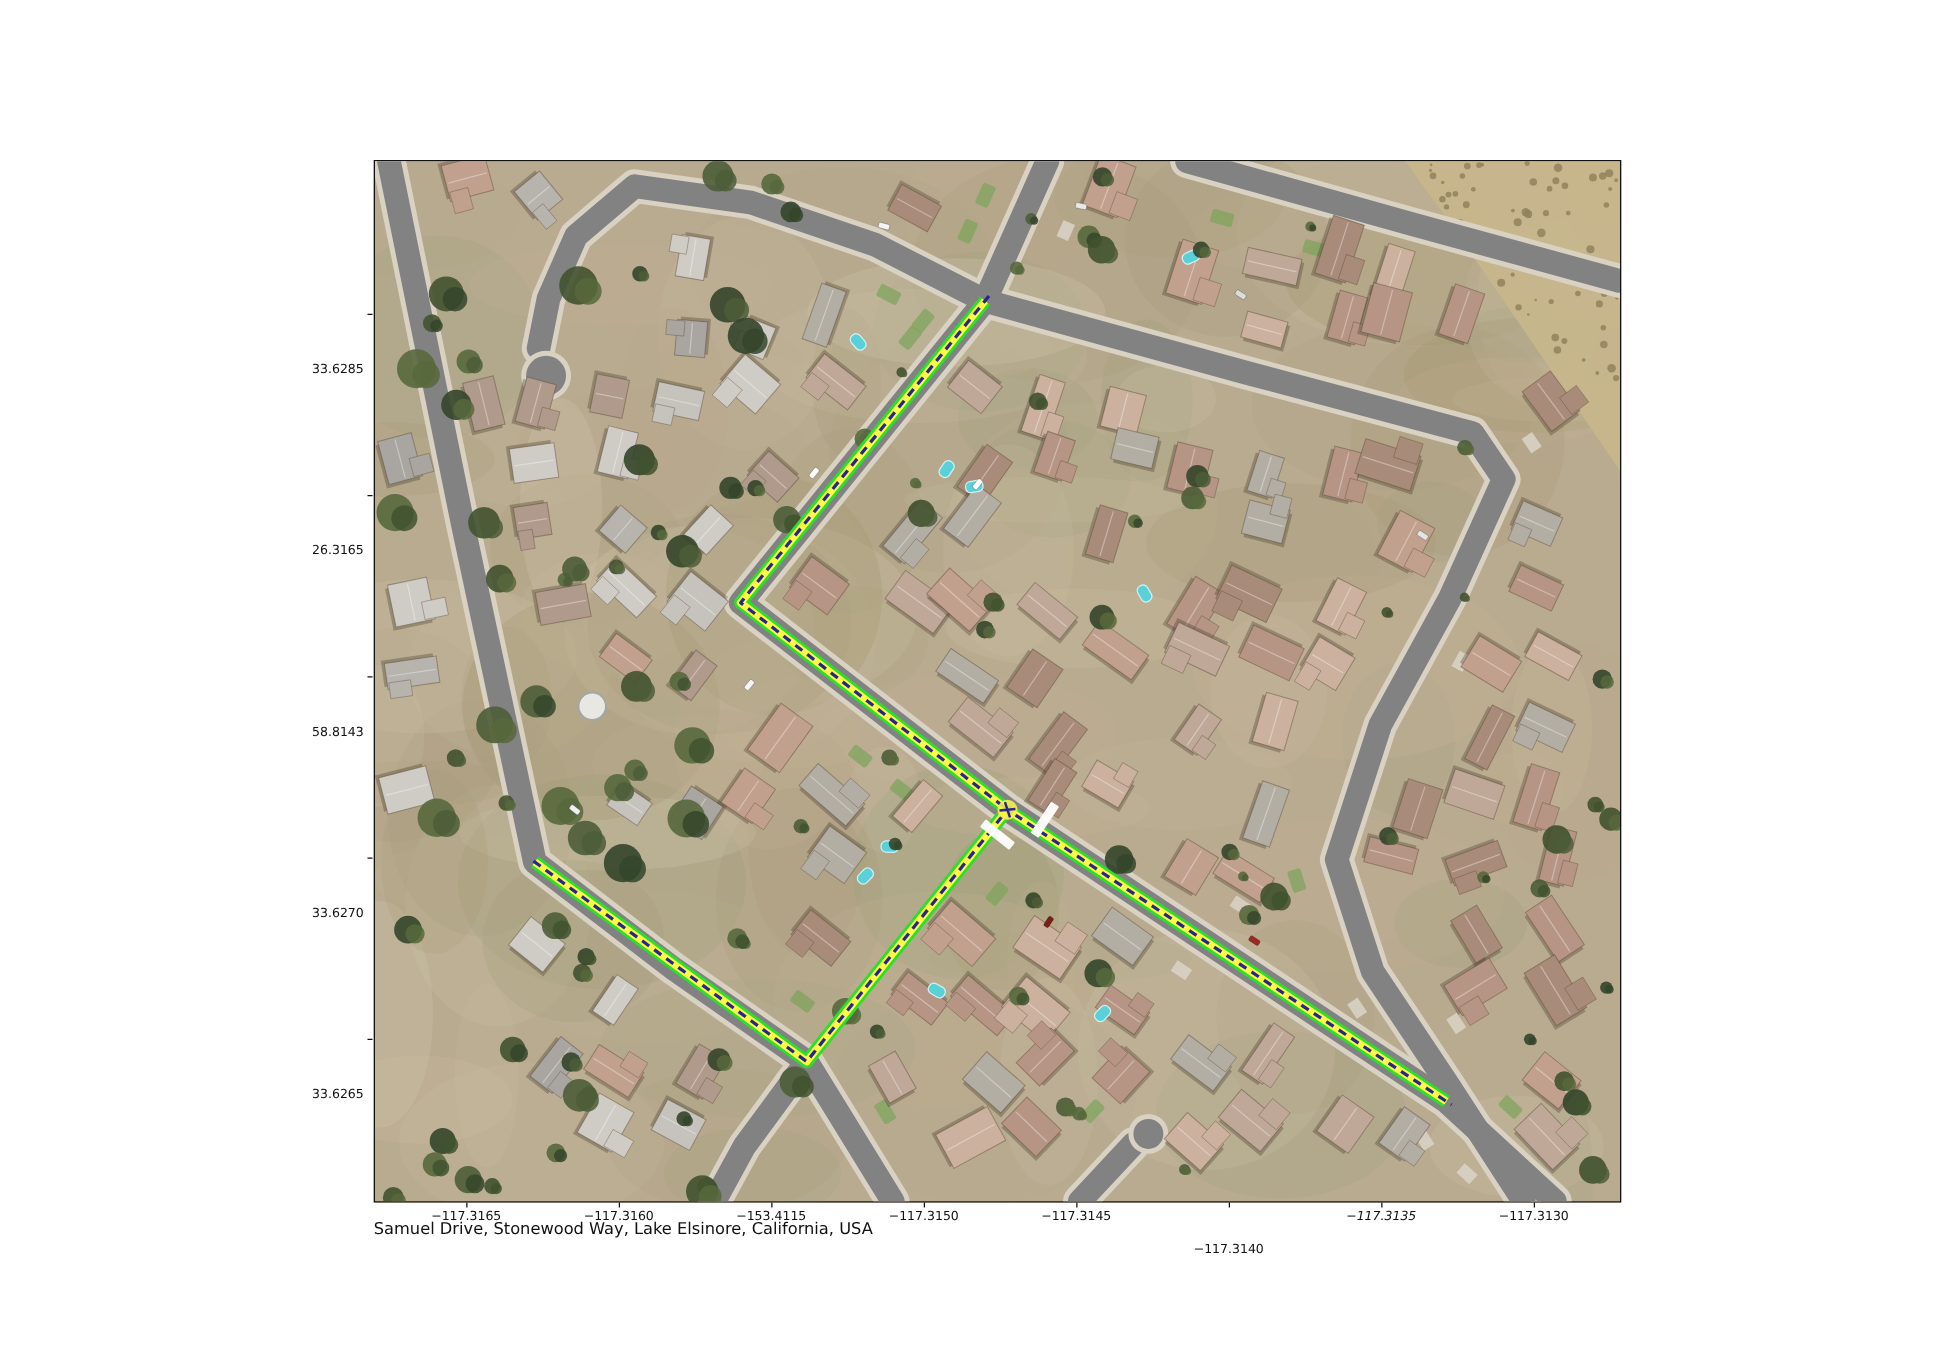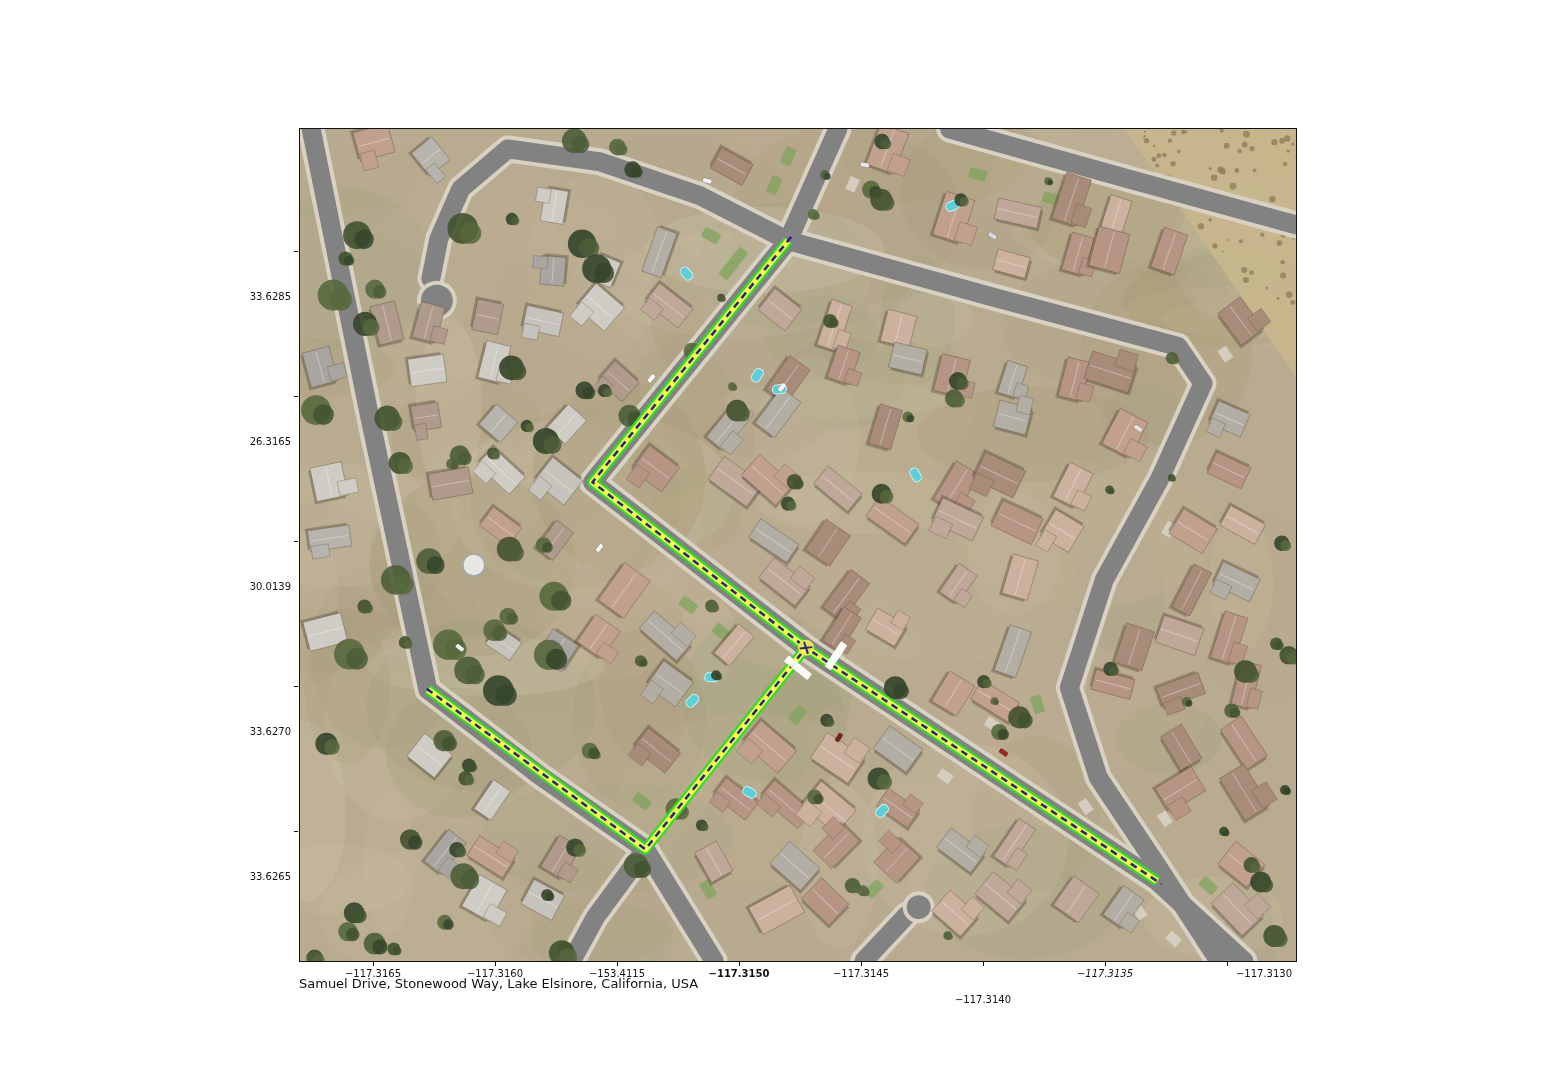--- a/index.html
+++ b/index.html
@@ -1222,36 +1222,36 @@
       </svg>
   </div>
   <div id="xaxis">
       <div class="tick-x" style="left: 373px; top: 962px;"></div>
       <div class="xlab" style="left: 373px; top: 968px;">−117.3165</div>
       <div class="tick-x" style="left: 495px; top: 962px;"></div>
       <div class="xlab" style="left: 495px; top: 968px;">−117.3160</div>
       <div class="tick-x" style="left: 617px; top: 962px;"></div>
       <div class="xlab" style="left: 617px; top: 968px;">−153.4115</div>
       <div class="tick-x" style="left: 739px; top: 962px;"></div>
-      <div class="xlab" style="left: 739px; top: 968px; font-weight: bold;">−117.3150</div>
+      <div class="xlab" style="left: 739px; top: 968px;">−117.3150</div>
       <div class="tick-x" style="left: 861px; top: 962px;"></div>
       <div class="xlab" style="left: 861px; top: 968px;">−117.3145</div>
       <div class="tick-x" style="left: 983px; top: 962px;"></div>
       <div class="xlab" style="left: 983px; top: 968px; margin-top: 26px;">−117.3140</div>
       <div class="tick-x" style="left: 1105px; top: 962px;"></div>
       <div class="xlab" style="left: 1105px; top: 968px; font-style: italic;">−117.3135</div>
       <div class="tick-x" style="left: 1227px; top: 962px;"></div>
-      <div class="xlab" style="left: 1227px; top: 968px; margin-left: 37px;">−117.3130</div>
+      <div class="xlab" style="left: 1227px; top: 968px;">−117.3130</div>
     </div>
   <div id="yaxis">
       <div class="tick-y" style="left: 294px; top: 251px;"></div>
       <div class="ylab" style="left: 211px; top: 251px;">33.6285</div>
       <div class="tick-y" style="left: 294px; top: 396px;"></div>
       <div class="ylab" style="left: 211px; top: 396px;">26.3165</div>
       <div class="tick-y" style="left: 294px; top: 541px;"></div>
-      <div class="ylab" style="left: 211px; top: 541px;">30.0139</div>
+      <div class="ylab" style="left: 211px; top: 541px;">58.8143</div>
       <div class="tick-y" style="left: 294px; top: 686px;"></div>
       <div class="ylab" style="left: 211px; top: 686px;">33.6270</div>
       <div class="tick-y" style="left: 294px; top: 831px;"></div>
       <div class="ylab" style="left: 211px; top: 831px;">33.6265</div>
     </div>
   <div class="fig-title">Samuel Drive, Stonewood Way, Lake Elsinore, California, USA</div>
 </div>
 
 </body></html>

